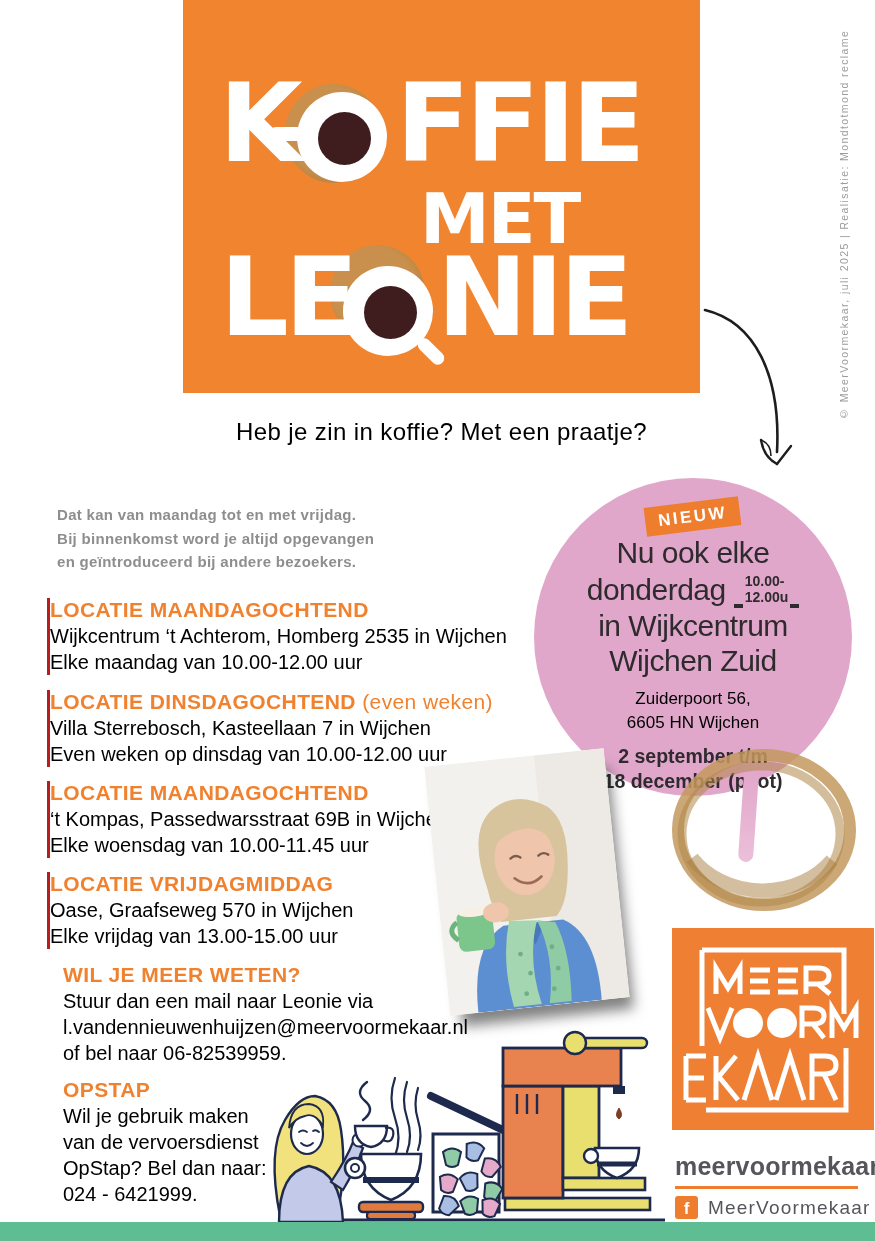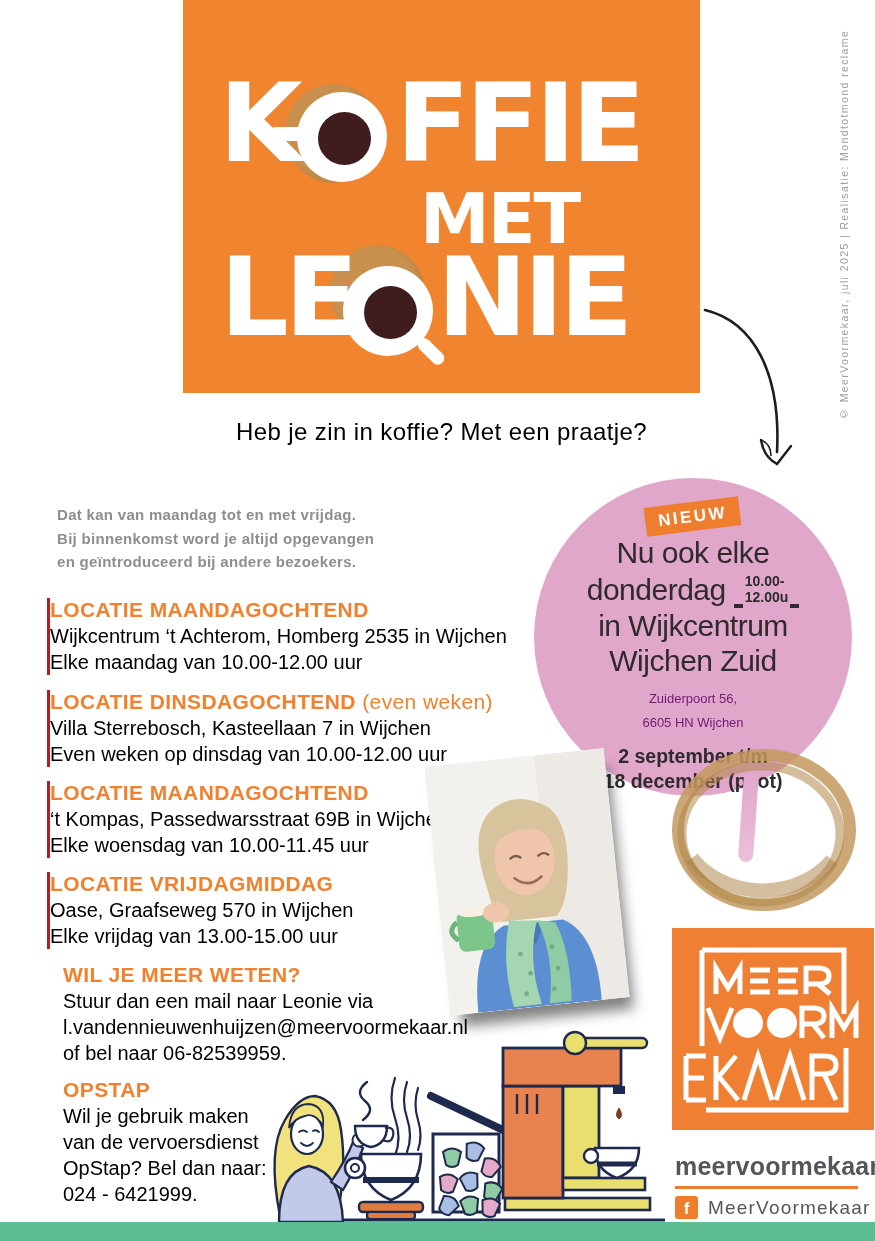--- a/index.html
+++ b/index.html
@@ -50,21 +50,21 @@
   .bubble{position:absolute;left:534px;top:478px;width:318px;height:318px;border-radius:50%;
           background:#E1A7CB;z-index:1;text-align:center;color:#2E2A2D;}
   .badge{display:inline-block;margin-top:24px;background:#EE7D2E;color:#fff;font-weight:bold;
          font-size:17px;letter-spacing:2.5px;padding:5px 13px 4px;transform:rotate(-7deg);}
   .bub-main{font-size:30px;line-height:35px;margin-top:4px;letter-spacing:-.5px;}
   .bub-row{display:flex;justify-content:center;align-items:center;gap:4px;}
   .timewrap{display:inline-flex;align-items:flex-end;margin-left:4px;}
   .brk{width:7px;border:2.5px solid #2E2A2D;}
   .brkL{border-right:none;} .brkR{border-left:none;}
   .times{font-size:14px;line-height:16px;font-weight:bold;padding:3px 2px;text-align:left;letter-spacing:0;}
-  .bub-addr{font-size:13px;line-height:24px;margin-top:9px;color:#701a75;}
+  .bub-addr{font-size:17px;line-height:24px;margin-top:9px;color:#000000;}
   .bub-period{font-size:19.5px;line-height:25px;font-weight:bold;margin-top:9px;}
 
   .streak{position:absolute;left:741px;top:770px;width:15px;height:92px;border-radius:8px;
           background:linear-gradient(#E1A7CB,#ECBFD9);transform:rotate(4deg);z-index:2;}
   .ring-svg{position:absolute;left:664px;top:748px;z-index:3;}
 
   
   .photo{position:absolute;left:437px;top:757px;width:180px;height:250px;background:#F3F1EE;
          transform:rotate(-6deg);z-index:4;box-shadow:7px 16px 13px -4px rgba(25,25,25,.55);}
 

